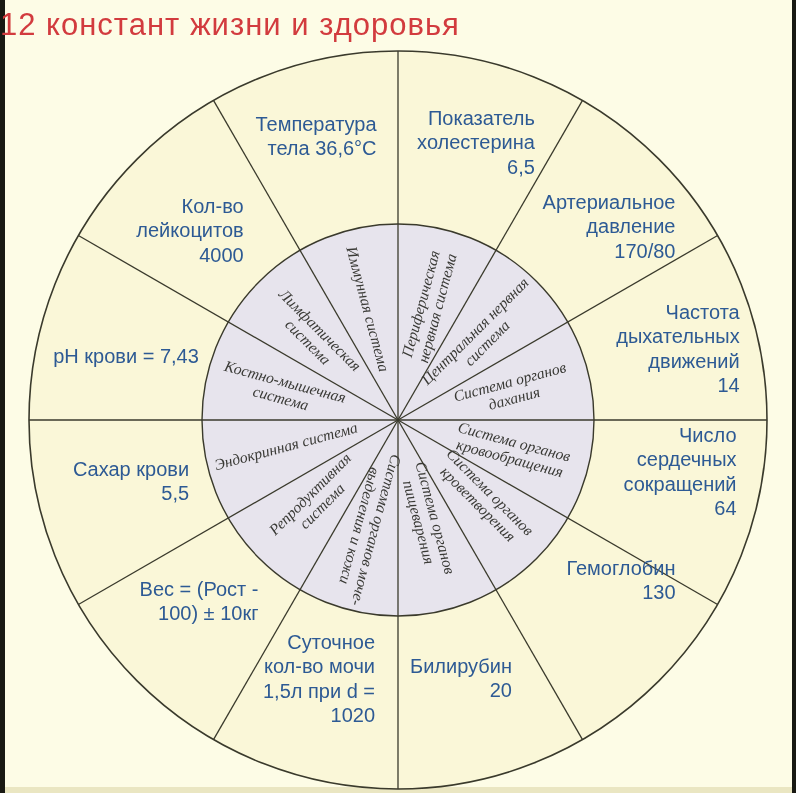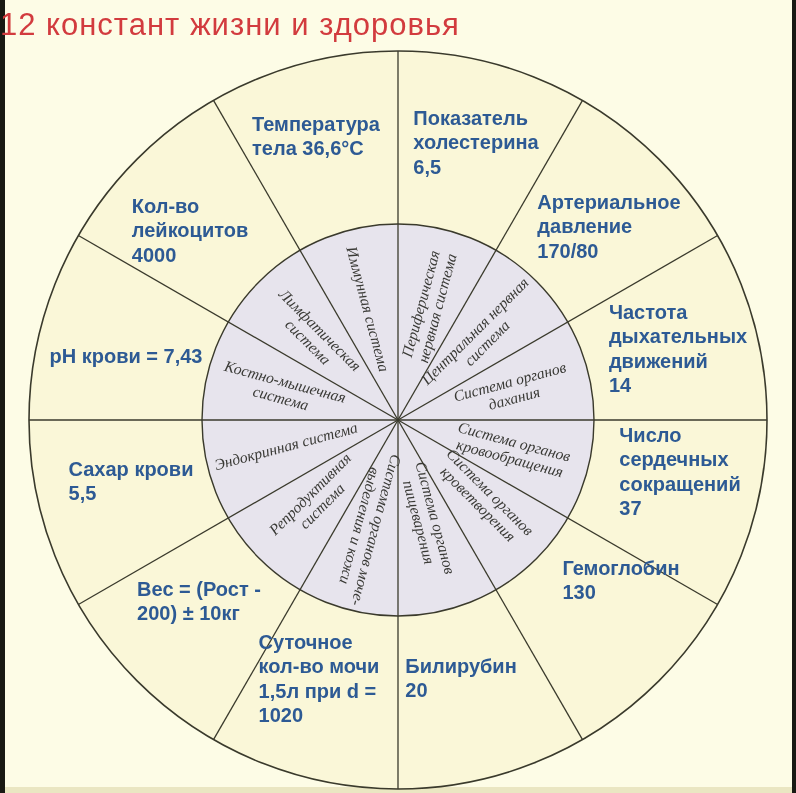--- a/index.html
+++ b/index.html
@@ -13,22 +13,22 @@
   .edge-right{right:0;top:0;width:4px;height:793px;background:#191913;}
   .edge-bottom{left:5px;right:4px;bottom:0;height:6px;background:#eae6c2;}
   .title{
     position:absolute;top:7px;left:0;width:100%;
     font-weight:normal;font-size:31px;letter-spacing:1px;
     color:var(--title,#d23b3e);
   }
   svg.wheel{position:absolute;left:0;top:0;}
   .const-label{
     position:absolute;transform:translate(-50%,-50%);
-    color:var(--constant,#2d5a94);font-weight:bold;font-size:20px;
-    line-height:1.22;text-align:left;white-space:pre-line;
+    color:var(--constant,#2d5a94);font-weight:normal;font-size:20px;
+    line-height:1.22;text-align:right;white-space:pre-line;
   }
   .sys-label{
     position:absolute;
     color:var(--system,#3a3a36);
     font-family:"Liberation Serif",serif;font-style:italic;
     font-size:15.5px;line-height:1.12;text-align:center;white-space:pre-line;
   }
 </style>
 </head>
 <body>
@@ -68,31 +68,31 @@
 <div class="const-label" style="left:609px;top:227px;">Артериальное
 давление
 170/80</div>
 <div class="const-label" style="left:678px;top:349px;">Частота
 дыхательных
 движений
 14</div>
 <div class="const-label" style="left:680px;top:472px;">Число
 сердечных
 сокращений
-37</div>
+64</div>
 <div class="const-label" style="left:621px;top:580px;">Гемоглобин
 130</div>
 <div class="const-label" style="left:461px;top:678px;">Билирубин
 20</div>
 <div class="const-label" style="left:319px;top:679px;">Суточное
 кол-во мочи
 1,5л при d =
 1020</div>
 <div class="const-label" style="left:199px;top:601px;">Вес = (Рост -
-200) ± 10кг</div>
+100) ± 10кг</div>
 <div class="const-label" style="left:131px;top:481px;">Сахар крови
 5,5</div>
 <div class="const-label" style="left:126px;top:356px;">pH крови = 7,43</div>
 <div class="const-label" style="left:190px;top:231px;">Кол-во
 лейкоцитов
 4000</div>
 
 <div class="sys-label" style="left:368px;top:309px;transform:translate(-50%,-50%) rotate(75deg);">Иммунная система</div>
 <div class="sys-label" style="left:429px;top:306px;transform:translate(-50%,-50%) rotate(-75deg);">Периферическая
 нервная система</div>

